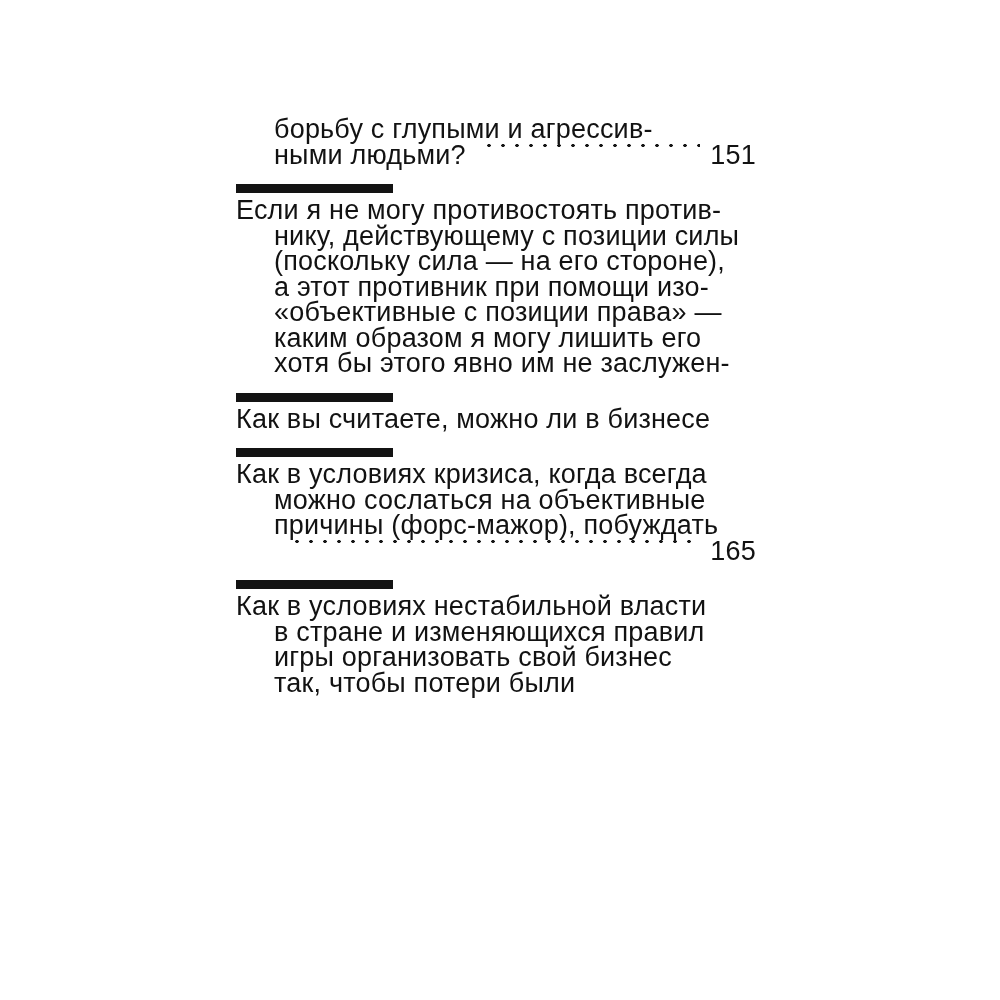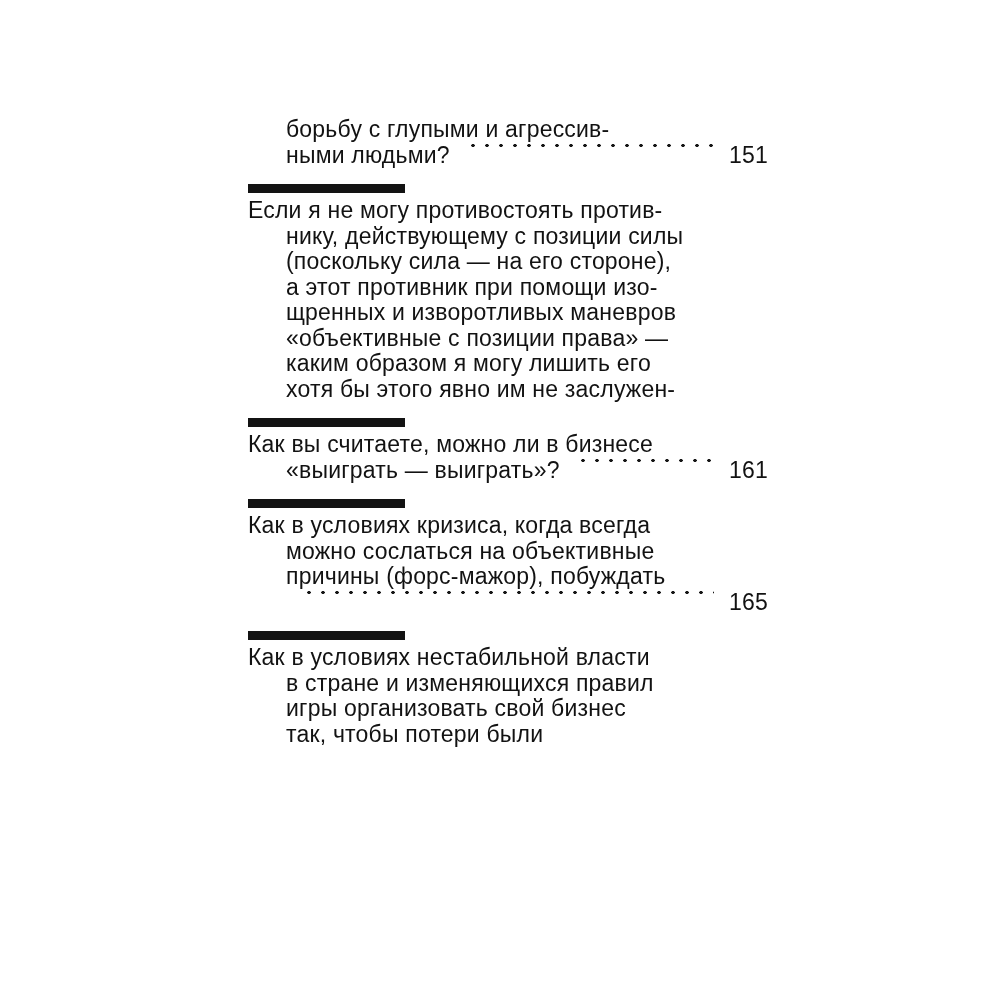--- a/index.html
+++ b/index.html
@@ -9,24 +9,24 @@
   }
   body {
     width: 1000px;
     height: 1000px;
     position: relative;
     font-family: "Liberation Sans", sans-serif;
     color: #121212;
   }
   .toc {
     position: absolute;
-    left: 248px;
+    left: 236px;
     top: 117px;
     width: 520px;
-    font-size: 23px;
+    font-size: 27px;
     line-height: 25.5px;
     letter-spacing: 0.2px;
   }
   .entry { margin: 0; }
   .line {
     white-space: nowrap;
   }
   .line.indent { padding-left: 38px; }
   .lastline {
     display: flex;
@@ -70,35 +70,29 @@
     </div>
   </section>
 
   <div class="bar"></div>
 
   <section class="entry">
     <div class="line">Если я не могу противостоять против-</div>
     <div class="line indent">нику, действующему с позиции силы</div>
     <div class="line indent">(поскольку сила — на его стороне),</div>
     <div class="line indent">а этот противник при помощи изо-</div>
-    <div class="line indent">щренных и изворотливых маневров</div>
     <div class="line indent">«объективные с позиции права» —</div>
     <div class="line indent">каким образом я могу лишить его</div>
     <div class="line indent">хотя бы этого явно им не заслужен-</div>
   </section>
 
   <div class="bar"></div>
 
   <section class="entry">
     <div class="line">Как вы считаете, можно ли в бизнесе</div>
-    <div class="line indent lastline">
-      <span class="txt">«выиграть — выиграть»?</span>
-      <span class="leader"></span>
-      <span class="pagenum">161</span>
-    </div>
   </section>
 
   <div class="bar"></div>
 
   <section class="entry">
     <div class="line">Как в условиях кризиса, когда всегда</div>
     <div class="line indent">можно сослаться на объективные</div>
     <div class="line indent">причины (форс-мажор), побуждать</div>
     <div class="line indent lastline">
       <span class="leader"></span>

